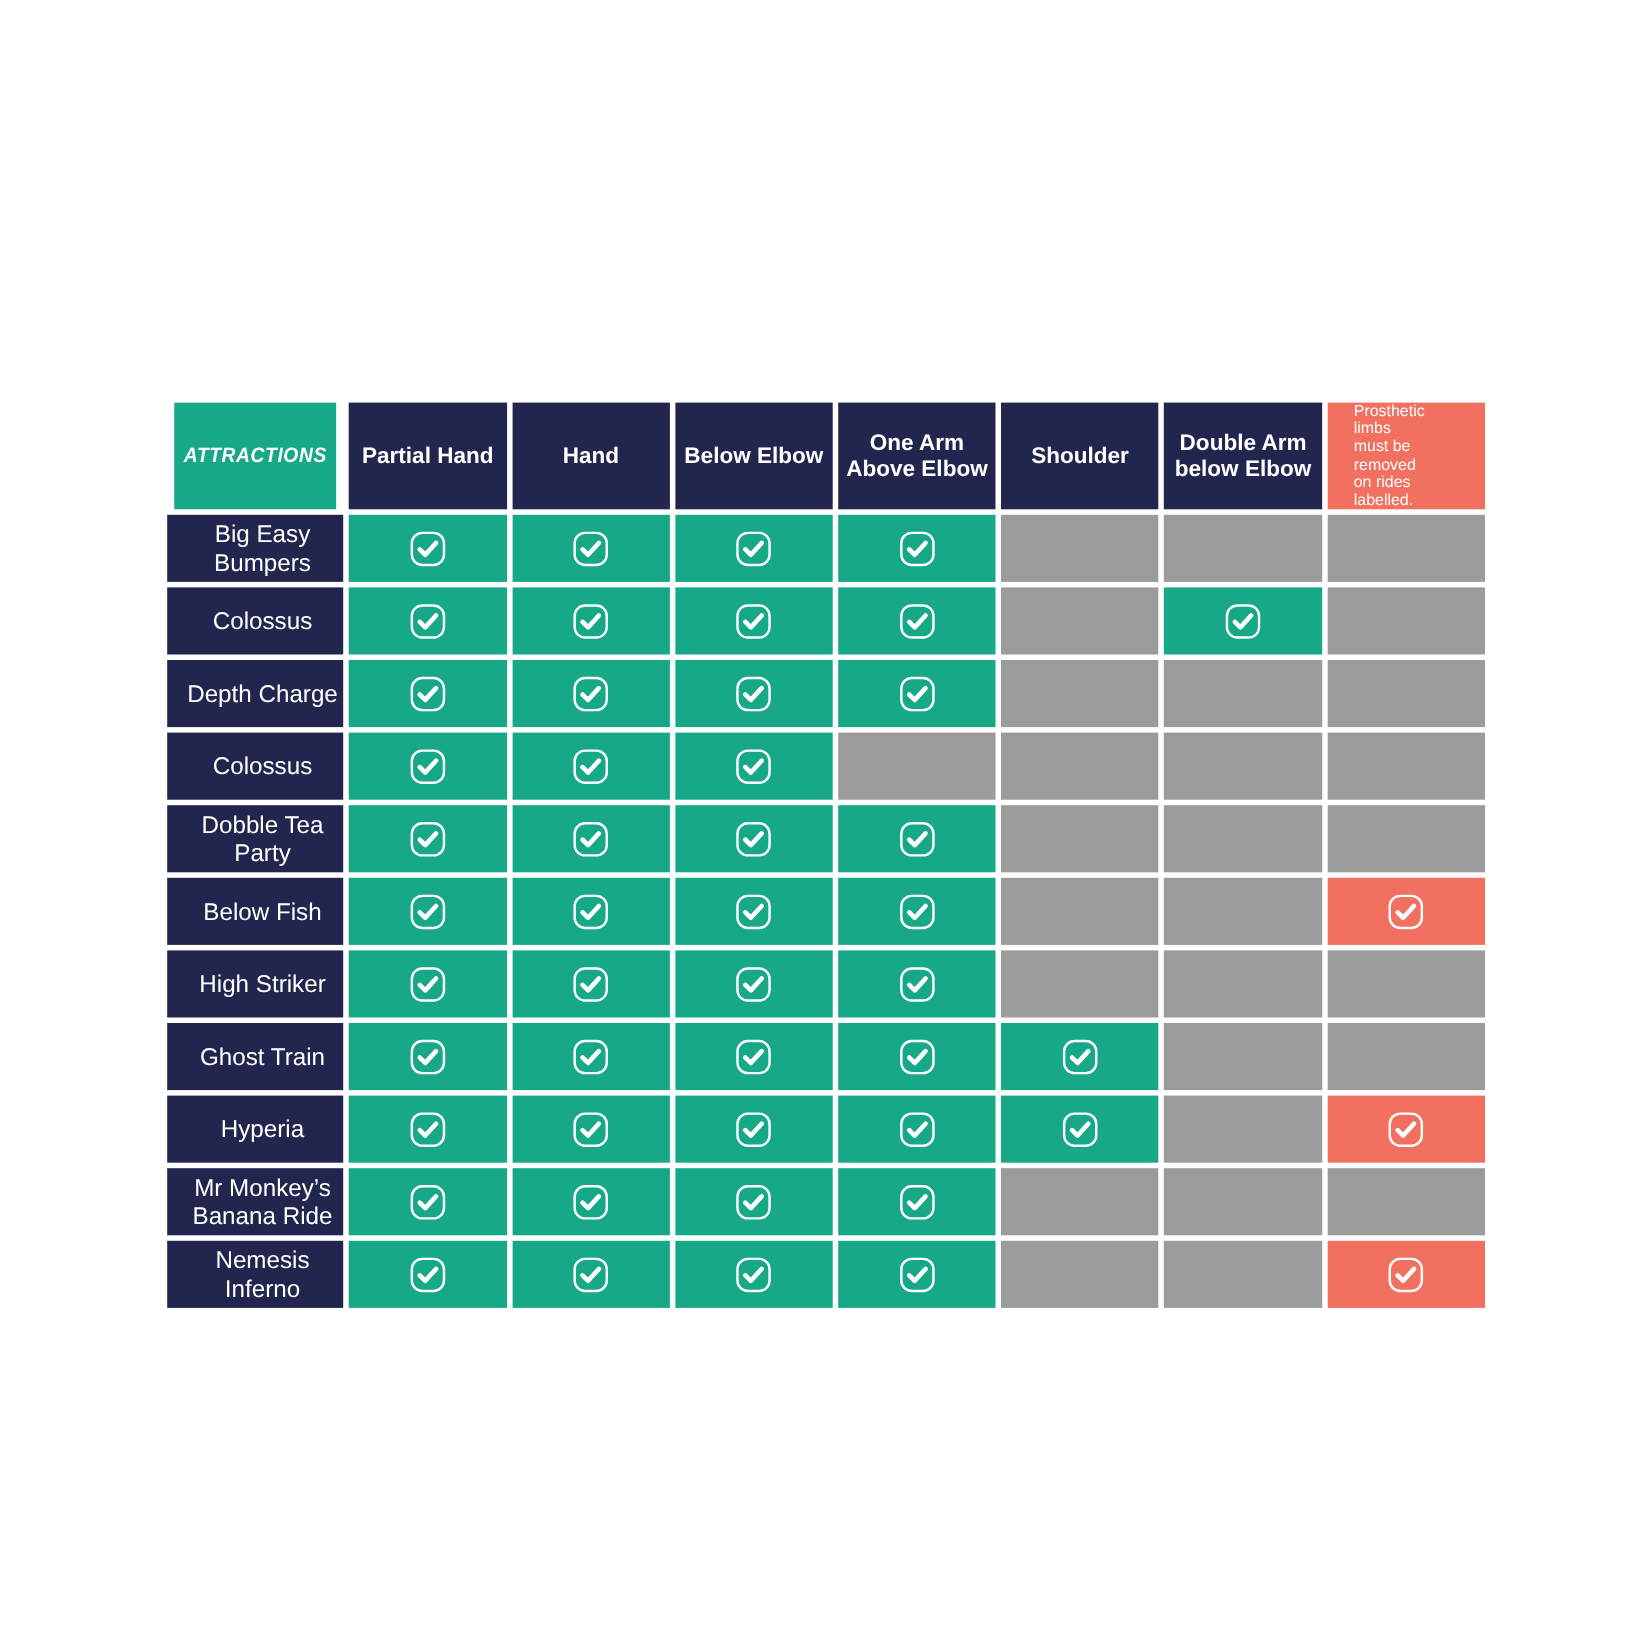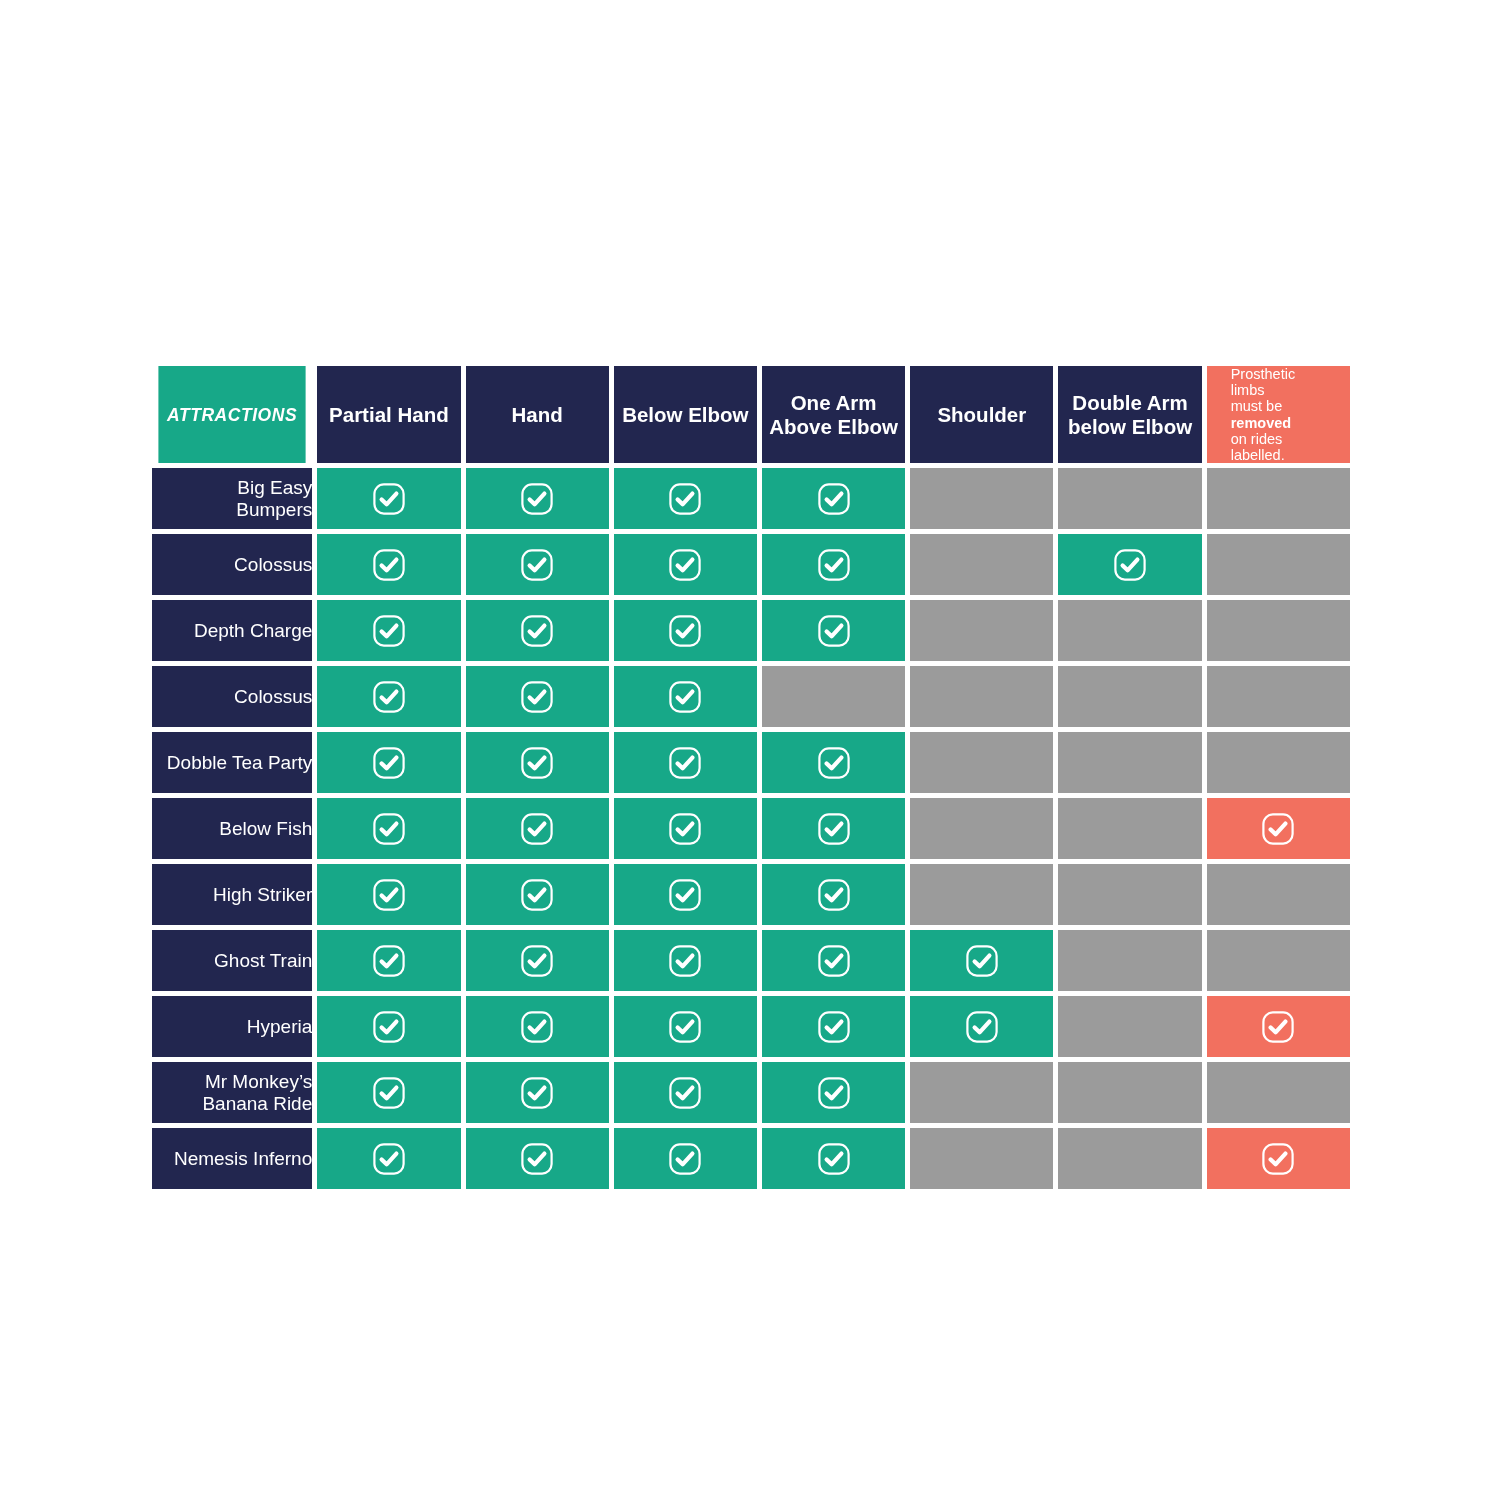--- a/index.html
+++ b/index.html
@@ -68,36 +68,36 @@
 
   .hdr-note {
     background: #f2705f;
     color: #ffffff;
     font-size: 14.5px;
     line-height: 1.12;
     text-align: left;
     padding: 0 24px;
     font-weight: normal;
   }
-  .hdr-note b { font-weight: bold; }
+  .hdr-note b { font-weight: normal; }
 
   
   td {
     padding: 0;
     margin: 0;
     height: 61px;
     vertical-align: middle;
   }
 
   td.attr-name {
     background: #22264f;
     color: #ffffff;
-    font-size: 19px;
+    font-size: 22px;
     line-height: 1.18;
-    text-align: right;
+    text-align: center;
     padding: 0 0 0 13px;
   }
 
   td.cell {
     text-align: center;
   }
   td.cell.yes    { background: #17a888; }
   td.cell.no     { background: #9b9b9b; }
   td.cell.remove { background: #f2705f; }
 

